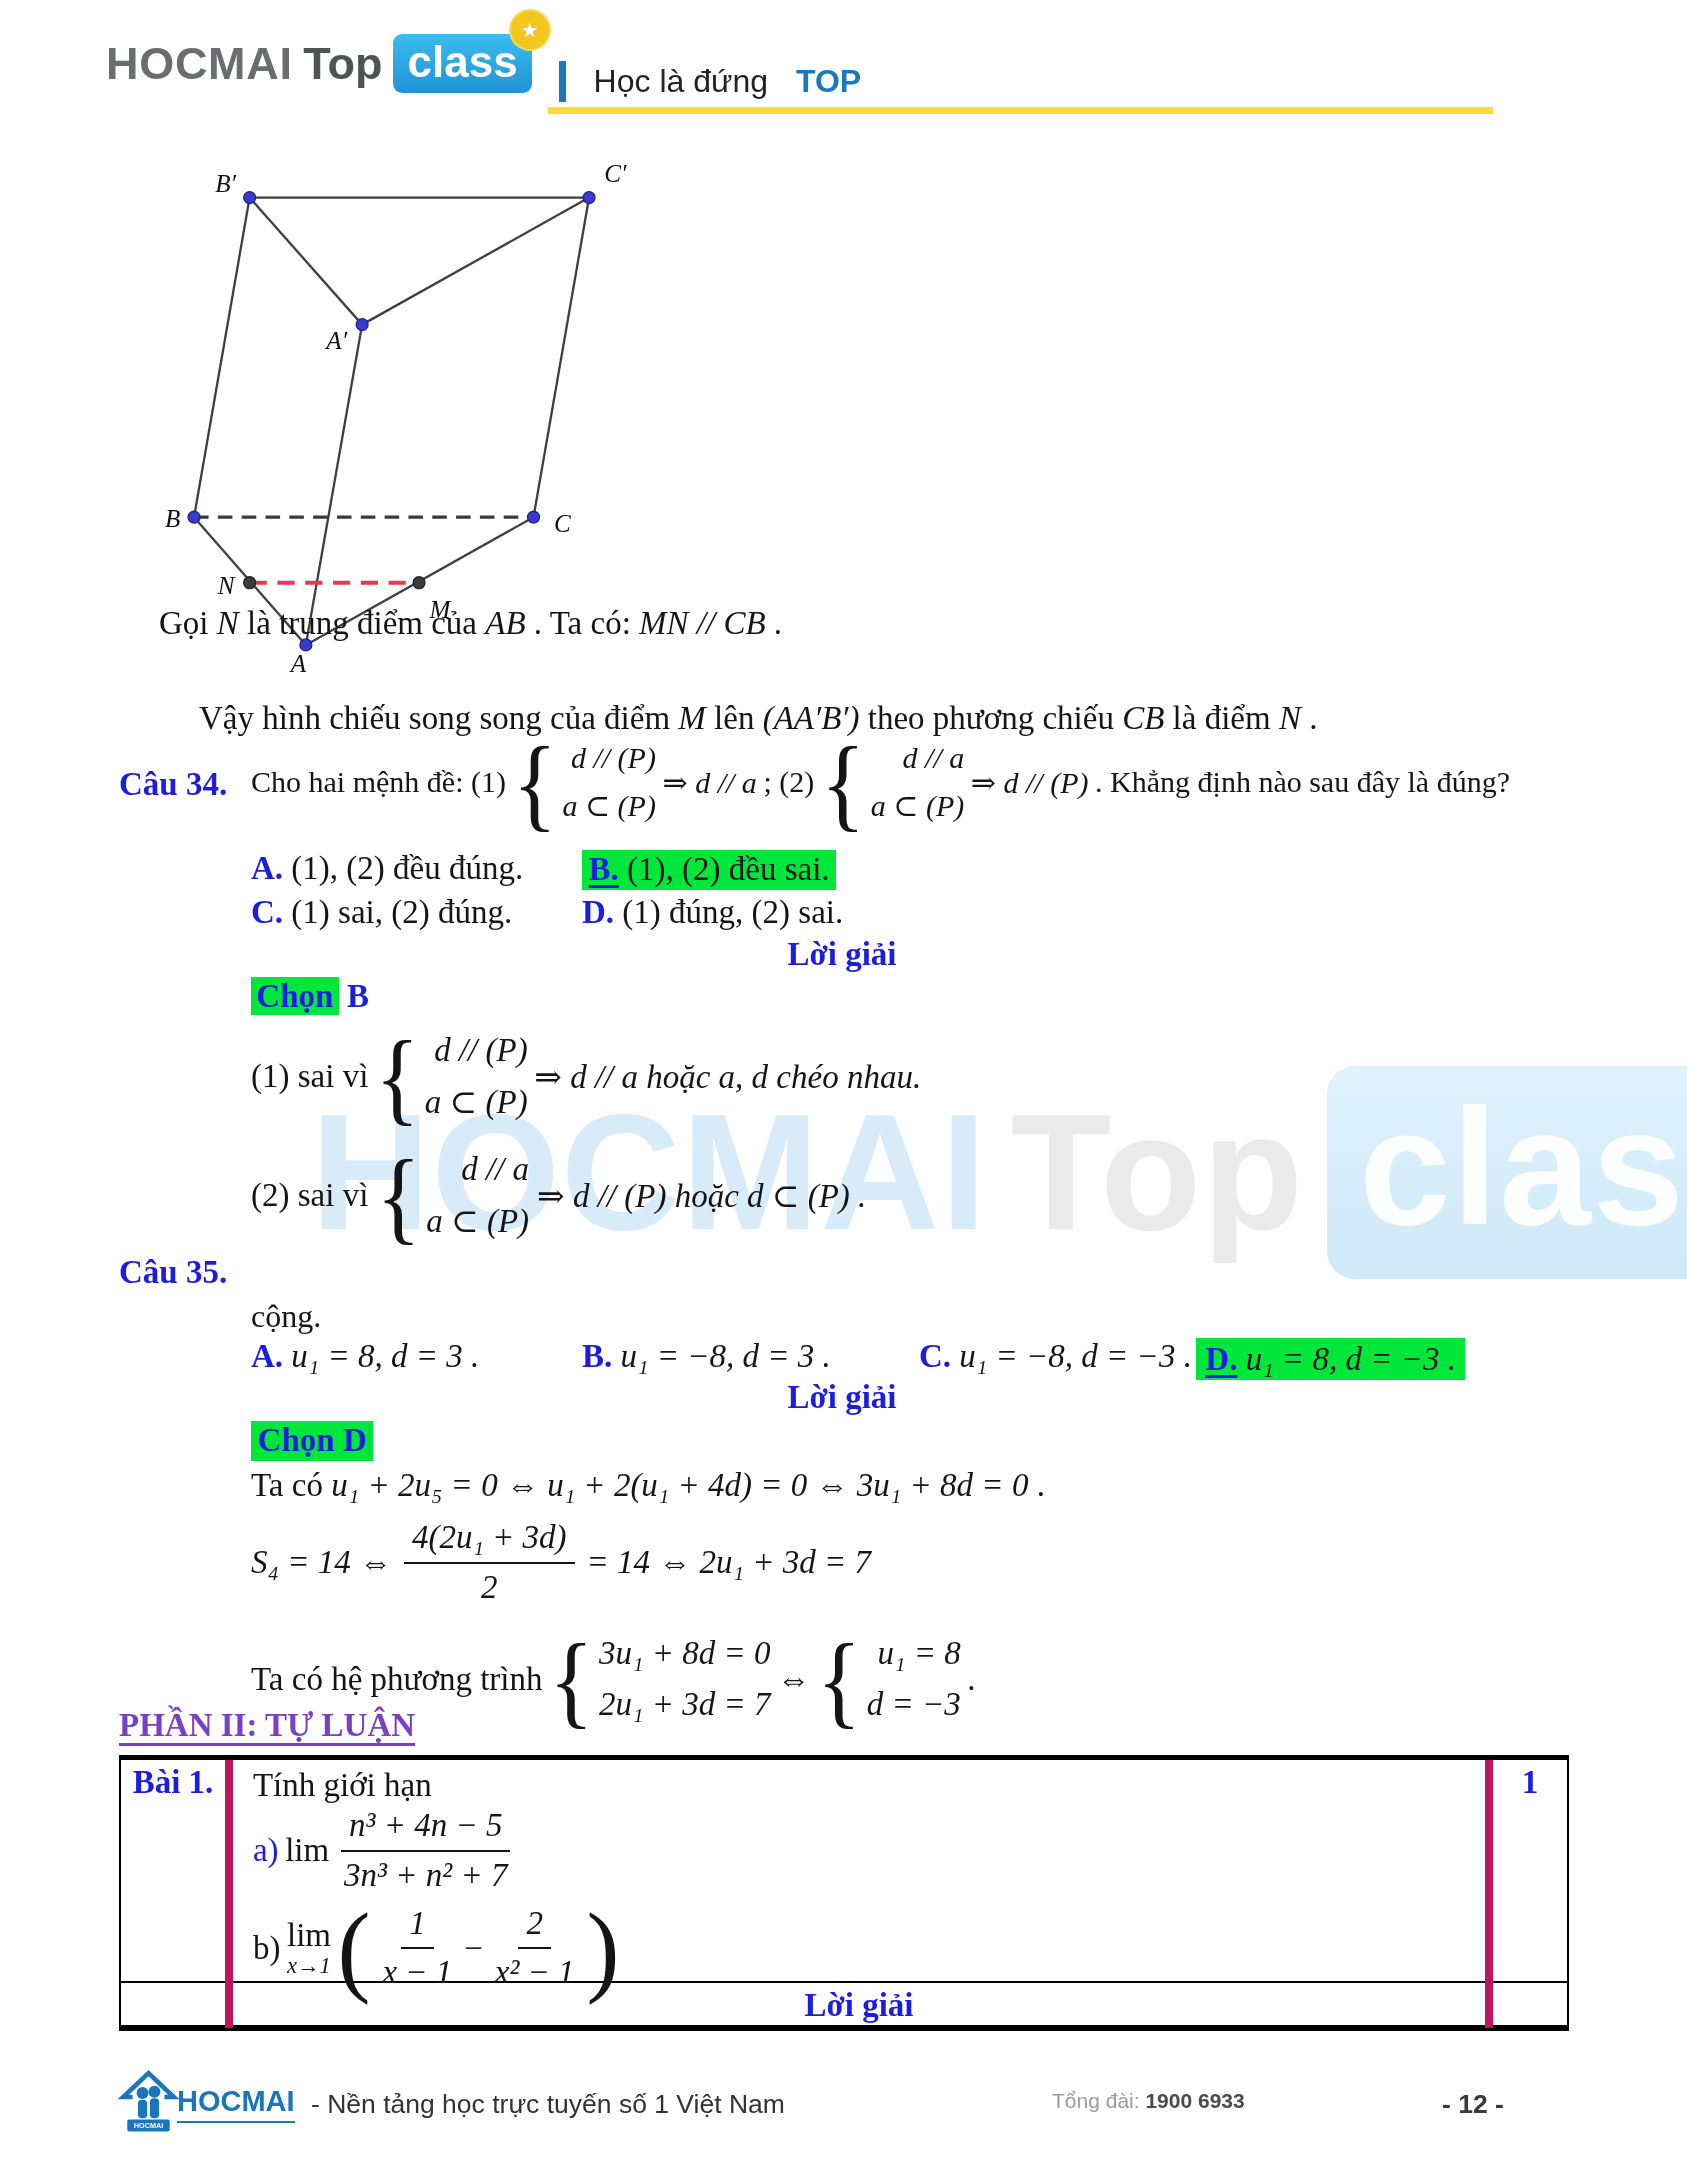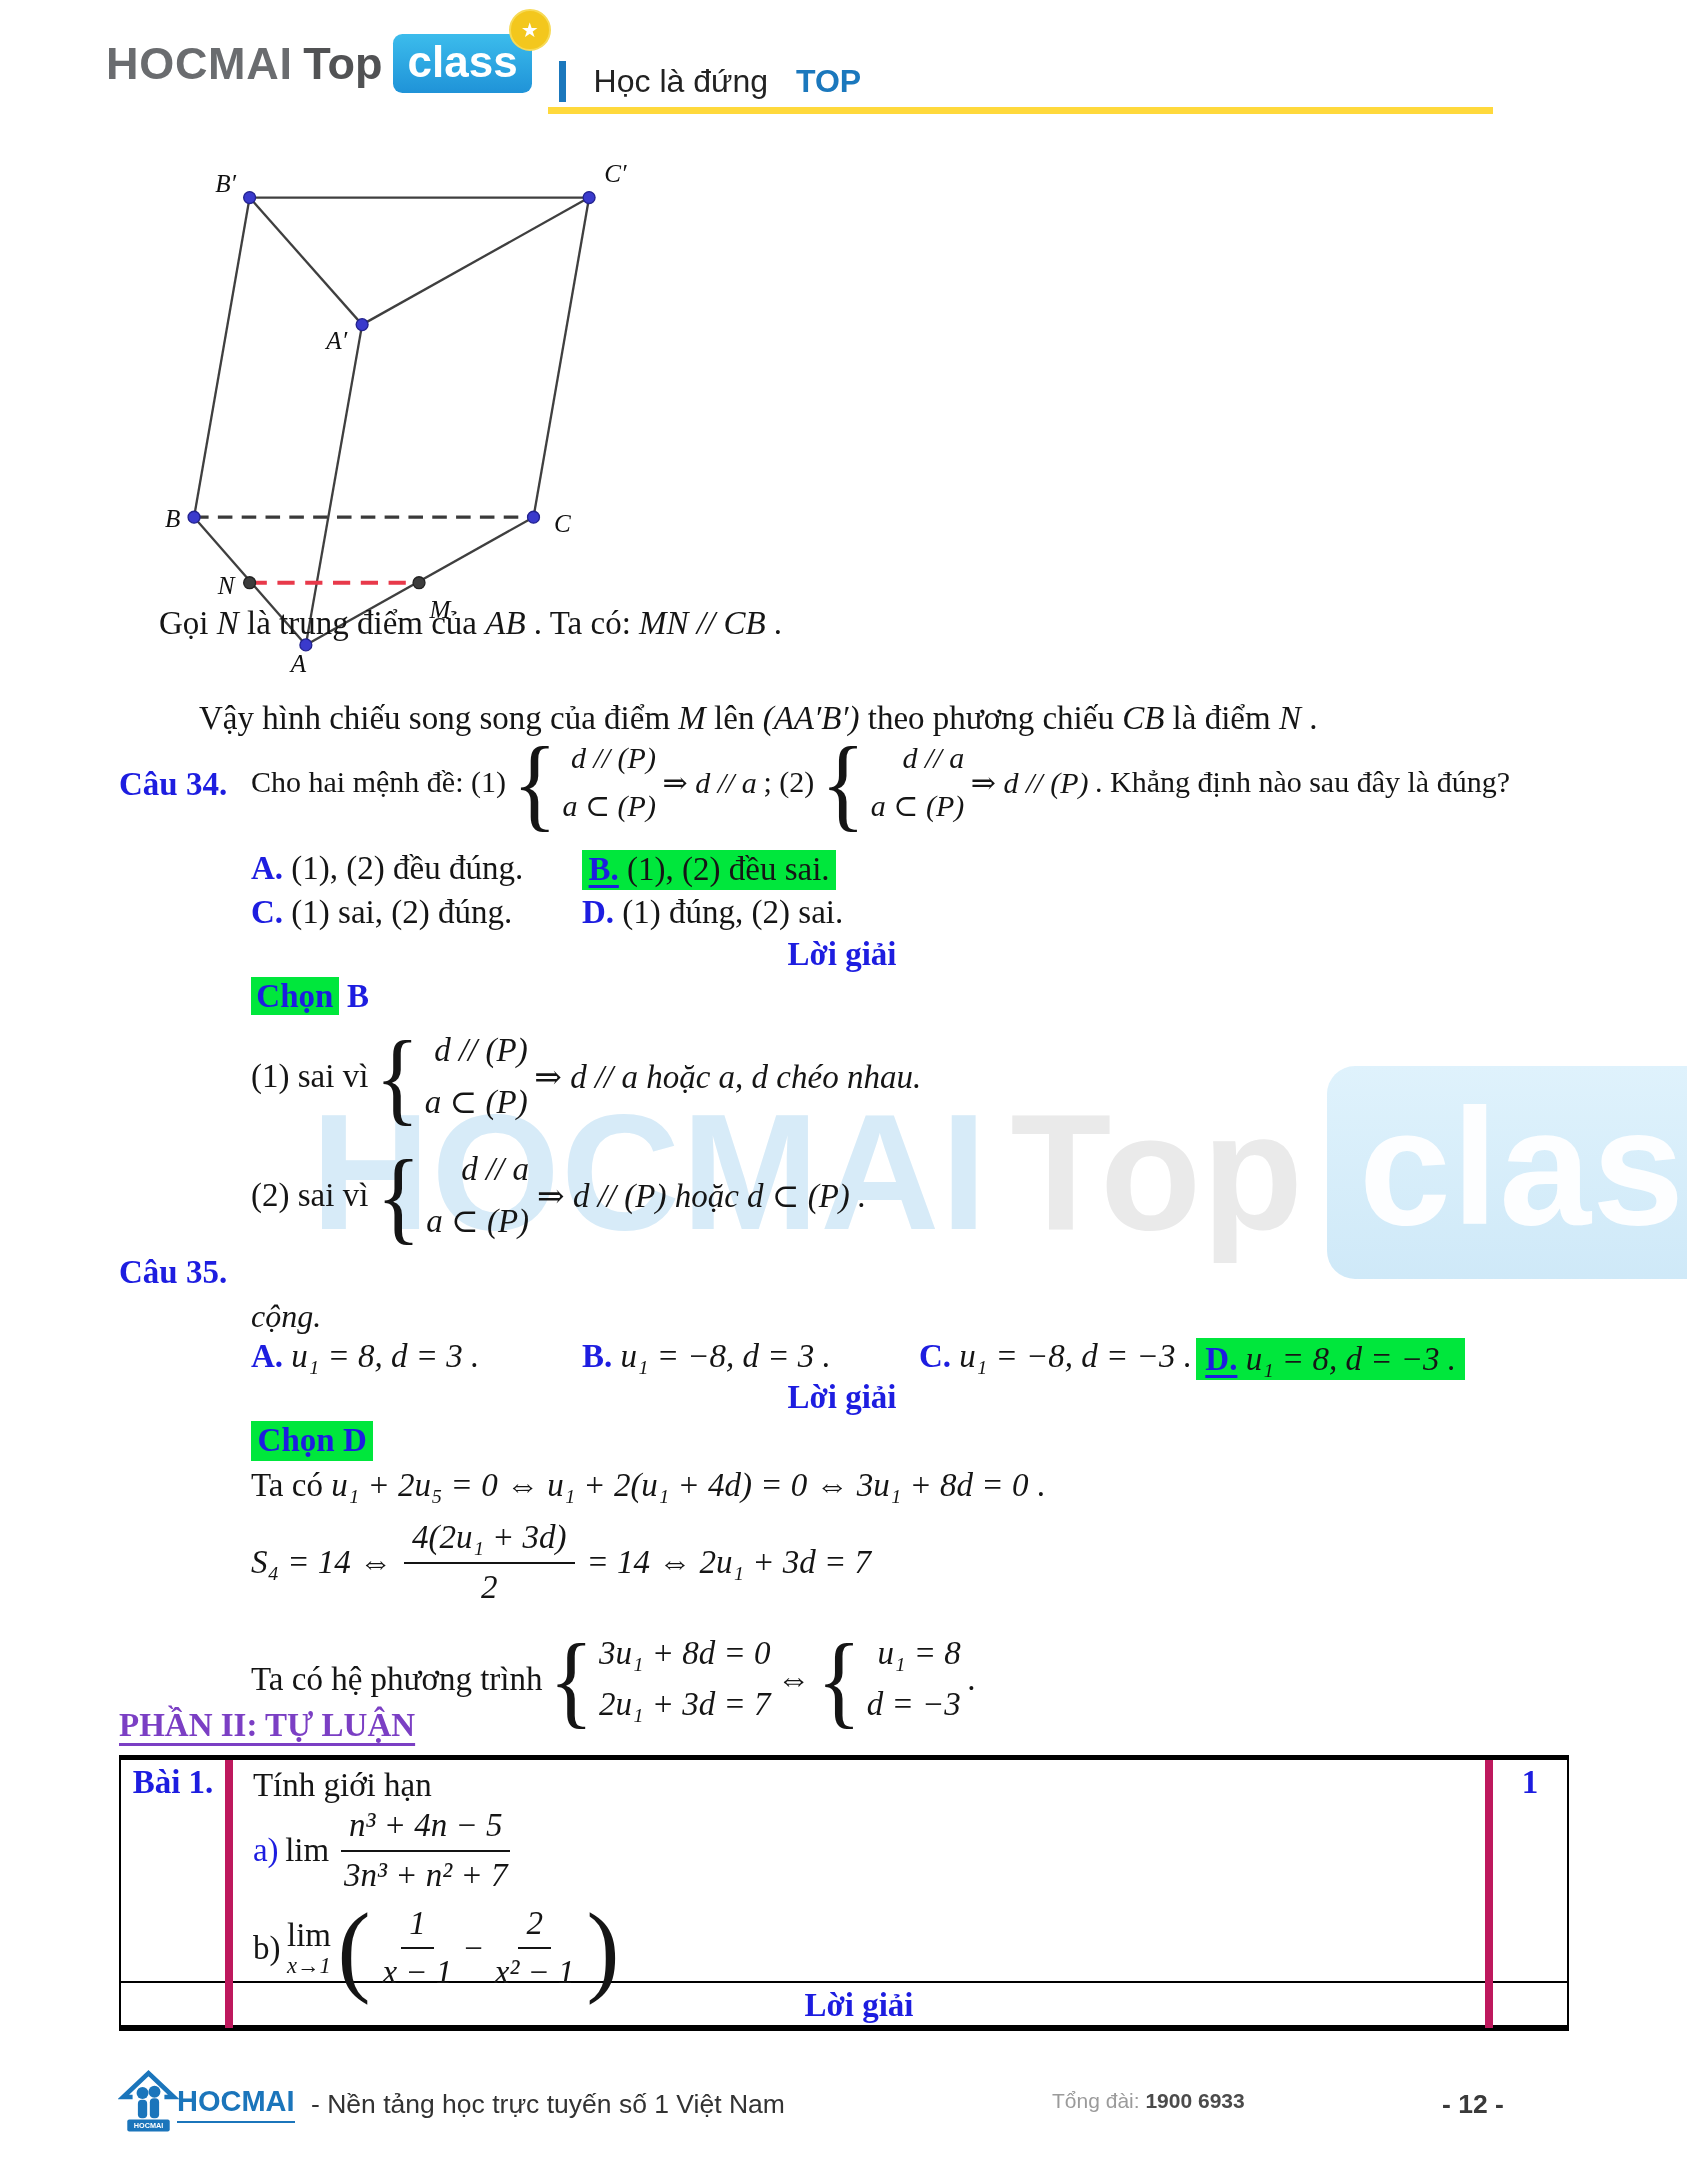--- a/index.html
+++ b/index.html
@@ -202,21 +202,21 @@
       <span class="brace">{</span>
       <span class="rows mi">
           <span>d // a</span>
           <span>a ⊂ (P)</span>
         </span>
     </span>
     <span class="mi">⇒ d // (P) hoặc d ⊂ (P) .</span>
   </div>
 
   <div class="abs fs50 bold blue" style="left:119px;top:1254px;">Câu 35.</div>
-  <div class="abs fs48" style="left:251px;top:1298px;font-style:italic;">cộng.</div>
+  <div class="abs fs48" style="left:251px;top:1298px;">cộng.</div>
 
   <div class="abs fs50 nowrap" style="left:251px;top:1338px;">
     <span class="blue bold">A.</span>
     <span class="mi">u₁ = 8, d = 3 .</span>
   </div>
   <div class="abs fs50 nowrap" style="left:582px;top:1338px;">
     <span class="blue bold">B.</span>
     <span class="mi">u₁ = −8, d = 3 .</span>
   </div>
   <div class="abs fs50 nowrap" style="left:893px;top:1338px;margin-left:26px;">

